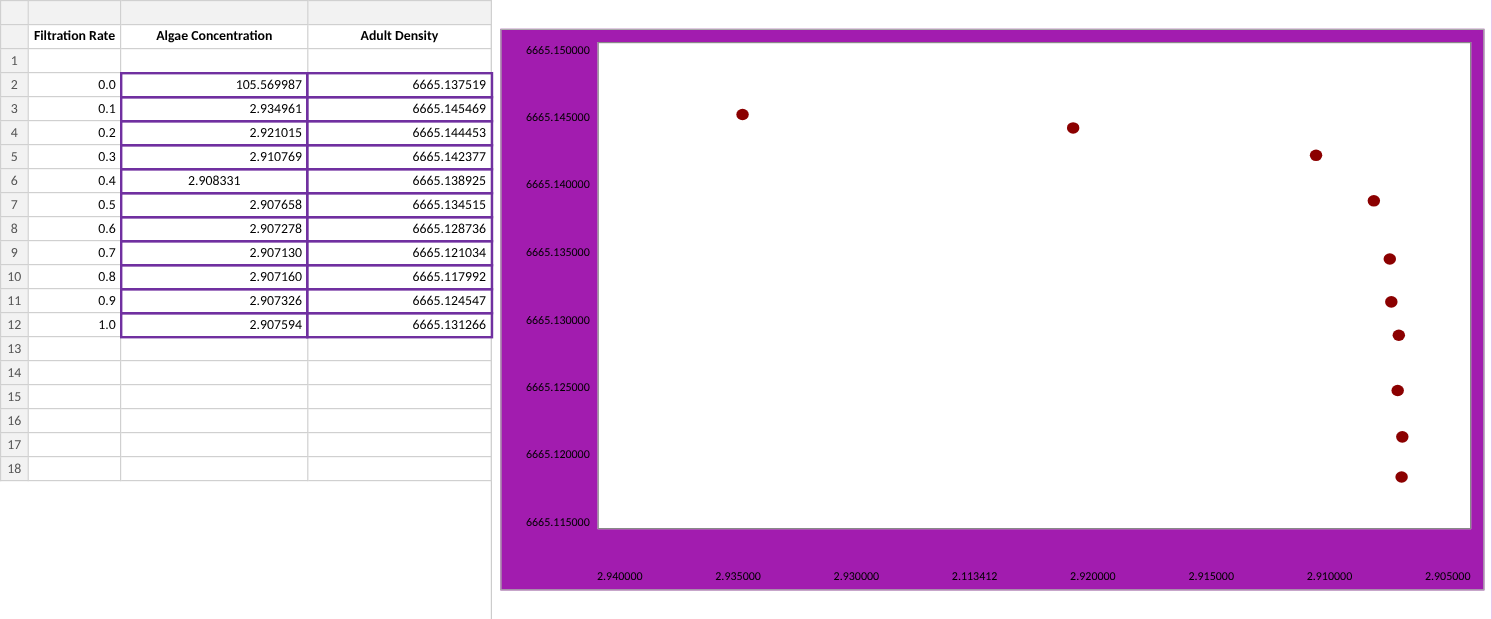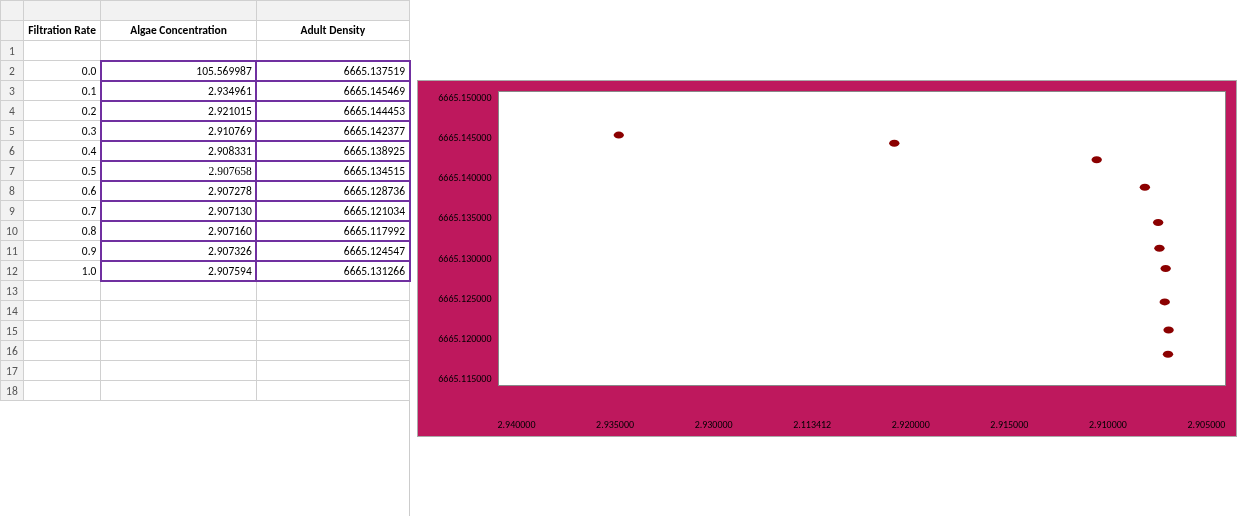--- a/index.html
+++ b/index.html
@@ -78,23 +78,23 @@
       flex: 1;
       padding: 5px;
       display: flex;
       align-items: center;
       justify-content: center;
       background: #fff;
     }
 
     .chart-wrapper {
       border: 1px solid #aaa;
-      background: #be185d;
+      background: #a21caf;
       width: 820px;
-      height: 357px;
+      height: 468px;
       position: relative;
       padding: 10px 10px 50px 80px;
     }
 
     .chart-inner {
       width: 100%;
       height: 100%;
       border: 1px solid #888;
       position: relative;
       background: #fff;
@@ -180,27 +180,27 @@
           </tr>
           <tr>
             <td class="col-row-num">5</td>
             <td class="col-a">0.3</td>
             <td class="col-b" style="outline: rgb(112, 48, 160) solid 2px; outline-offset: -1px; position: relative; z-index: 2;">2.910769</td>
             <td class="col-c" style="outline: rgb(112, 48, 160) solid 2px; outline-offset: -1px; position: relative; z-index: 2;">6665.142377</td>
           </tr>
           <tr>
             <td class="col-row-num">6</td>
             <td class="col-a">0.4</td>
-            <td class="col-b" style="outline: rgb(112, 48, 160) solid 2px; outline-offset: -1px; position: relative; z-index: 2;">2.908331</td>
+            <td class="col-b" style="outline: rgb(112, 48, 160) solid 2px; outline-offset: -1px; position: relative; z-index: 2; text-align: center;">2.908331</td>
             <td class="col-c" style="outline: rgb(112, 48, 160) solid 2px; outline-offset: -1px; position: relative; z-index: 2;">6665.138925</td>
           </tr>
           <tr>
             <td class="col-row-num">7</td>
             <td class="col-a">0.5</td>
-            <td class="col-b" style="outline: rgb(112, 48, 160) solid 2px; outline-offset: -1px; position: relative; z-index: 2; font-family: Liberation Serif, serif;">2.907658</td>
+            <td class="col-b" style="outline: rgb(112, 48, 160) solid 2px; outline-offset: -1px; position: relative; z-index: 2;">2.907658</td>
             <td class="col-c" style="outline: rgb(112, 48, 160) solid 2px; outline-offset: -1px; position: relative; z-index: 2;">6665.134515</td>
           </tr>
           <tr>
             <td class="col-row-num">8</td>
             <td class="col-a">0.6</td>
             <td class="col-b" style="outline: rgb(112, 48, 160) solid 2px; outline-offset: -1px; position: relative; z-index: 2; text-align: right;">2.907278</td>
             <td class="col-c" style="outline: rgb(112, 48, 160) solid 2px; outline-offset: -1px; position: relative; z-index: 2;">6665.128736</td>
           </tr>
           <tr>
             <td class="col-row-num">9</td>

